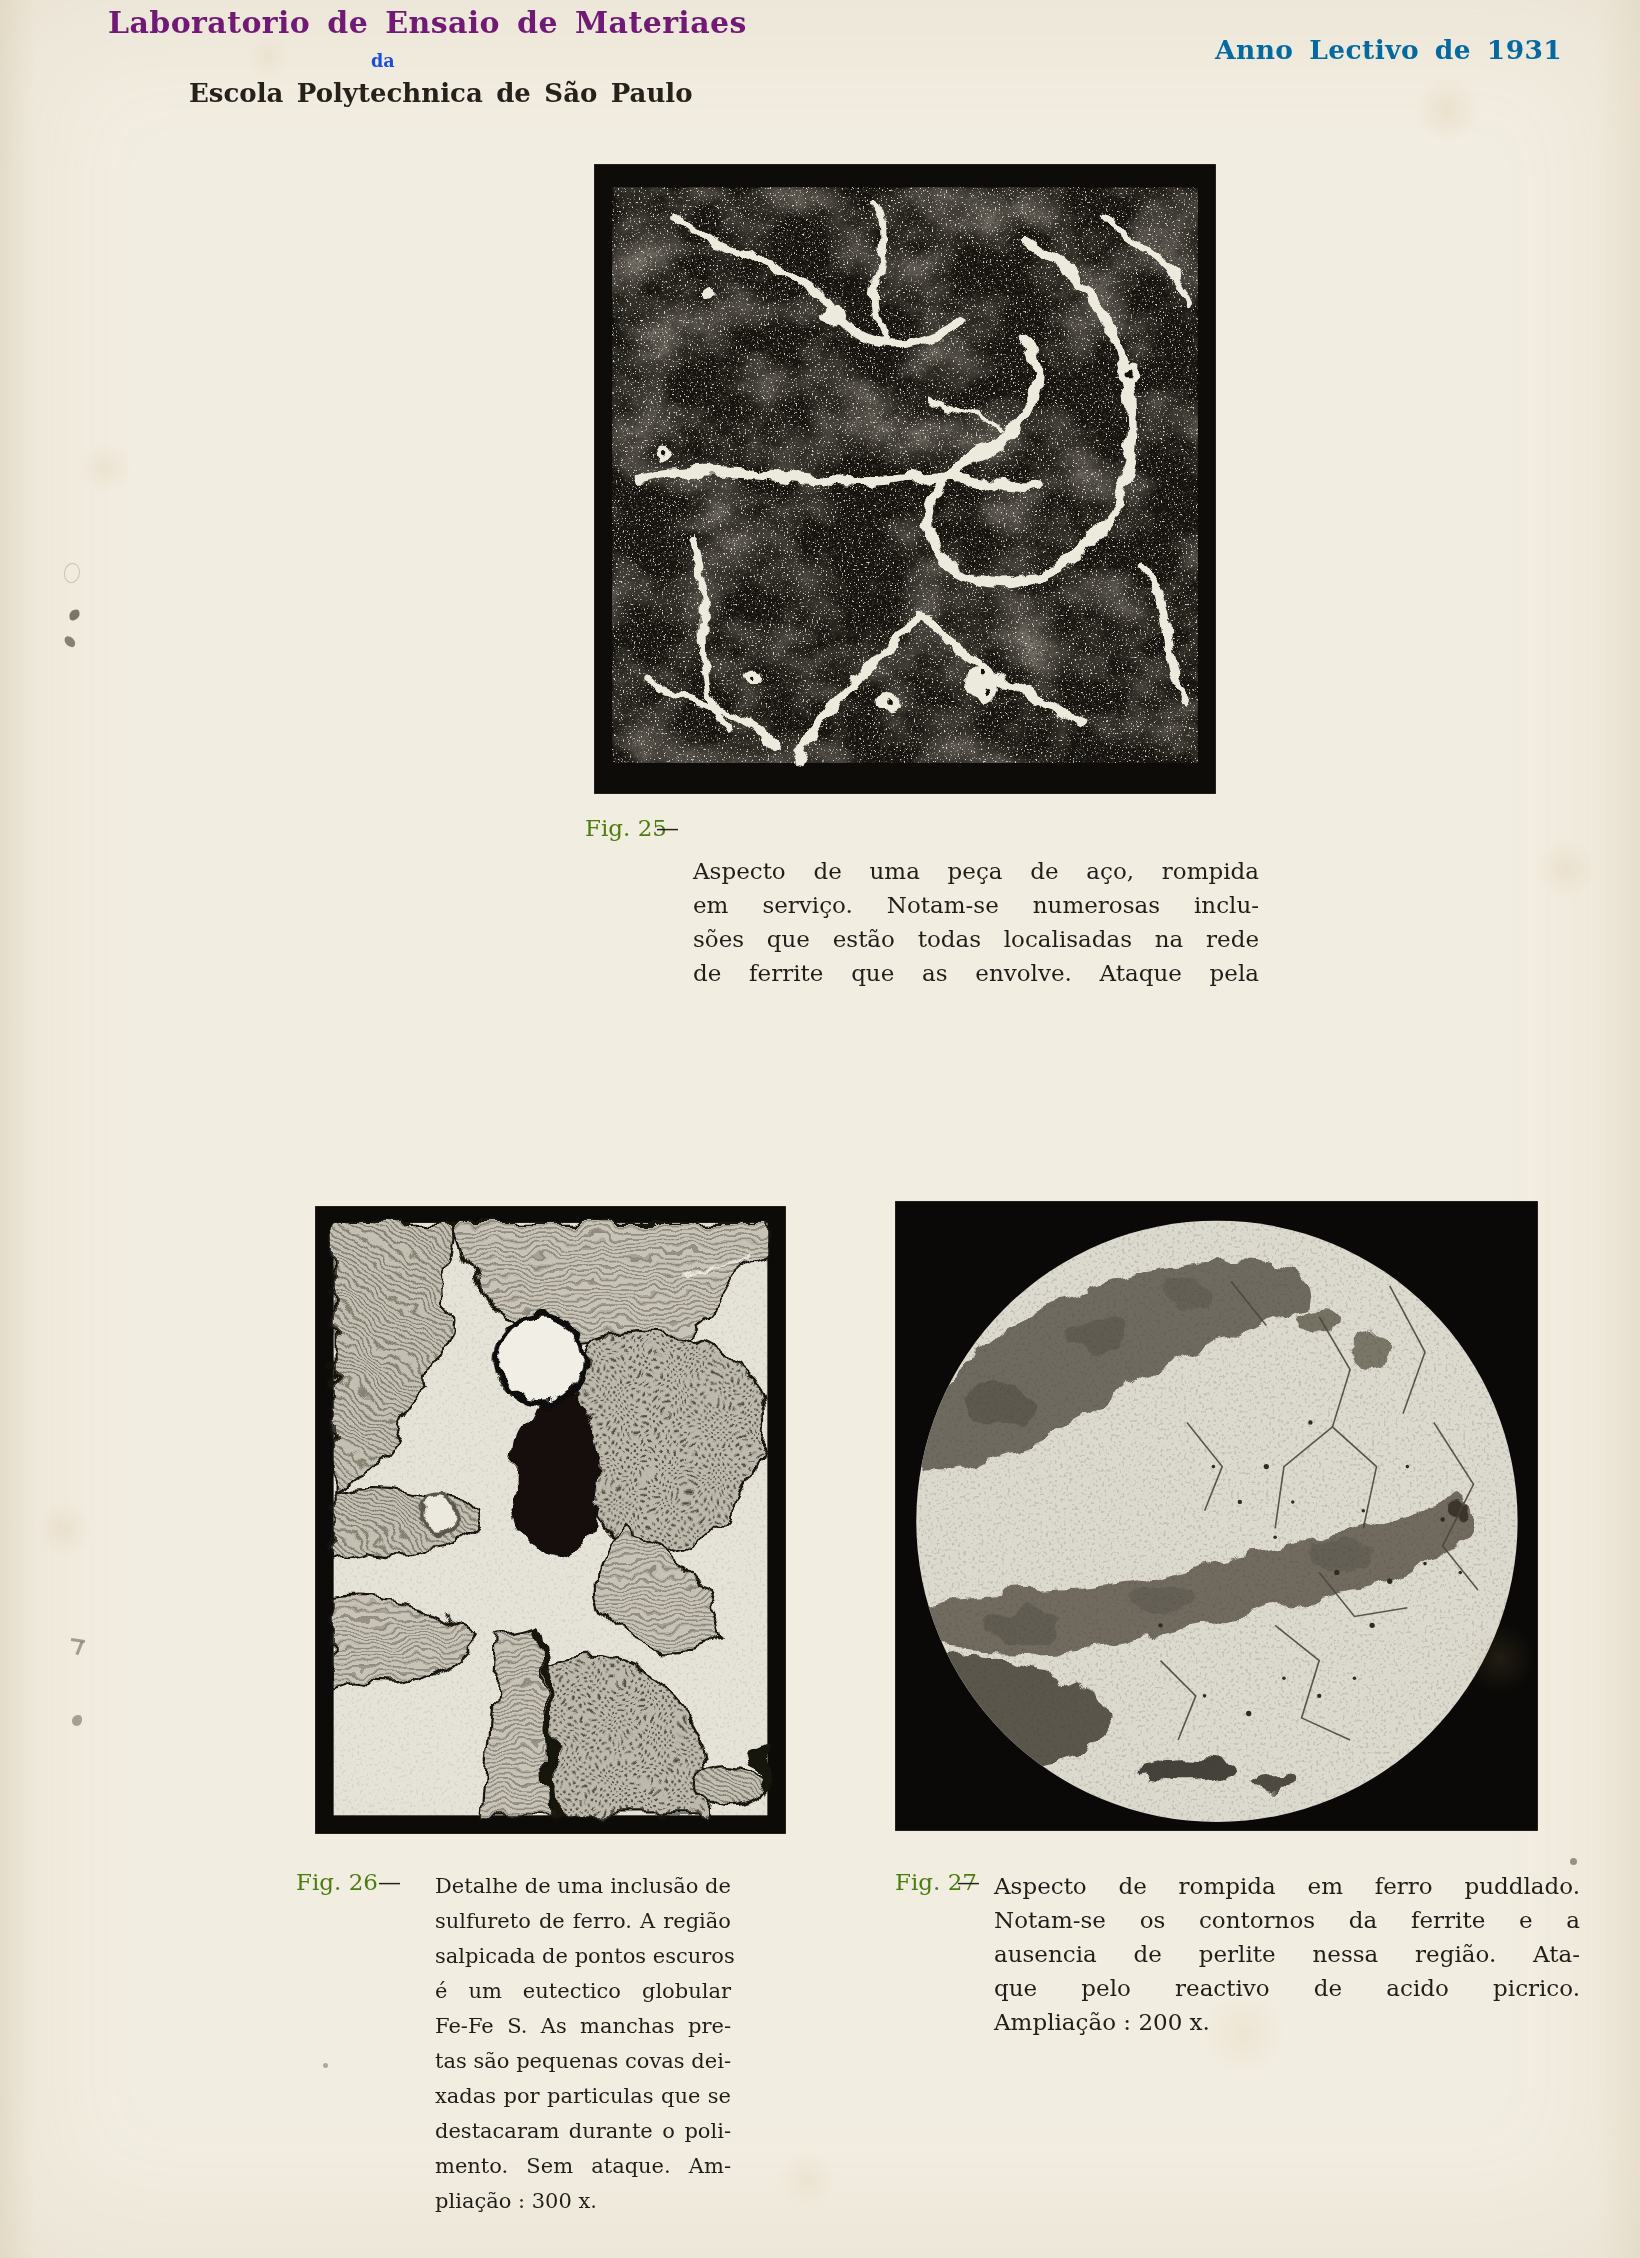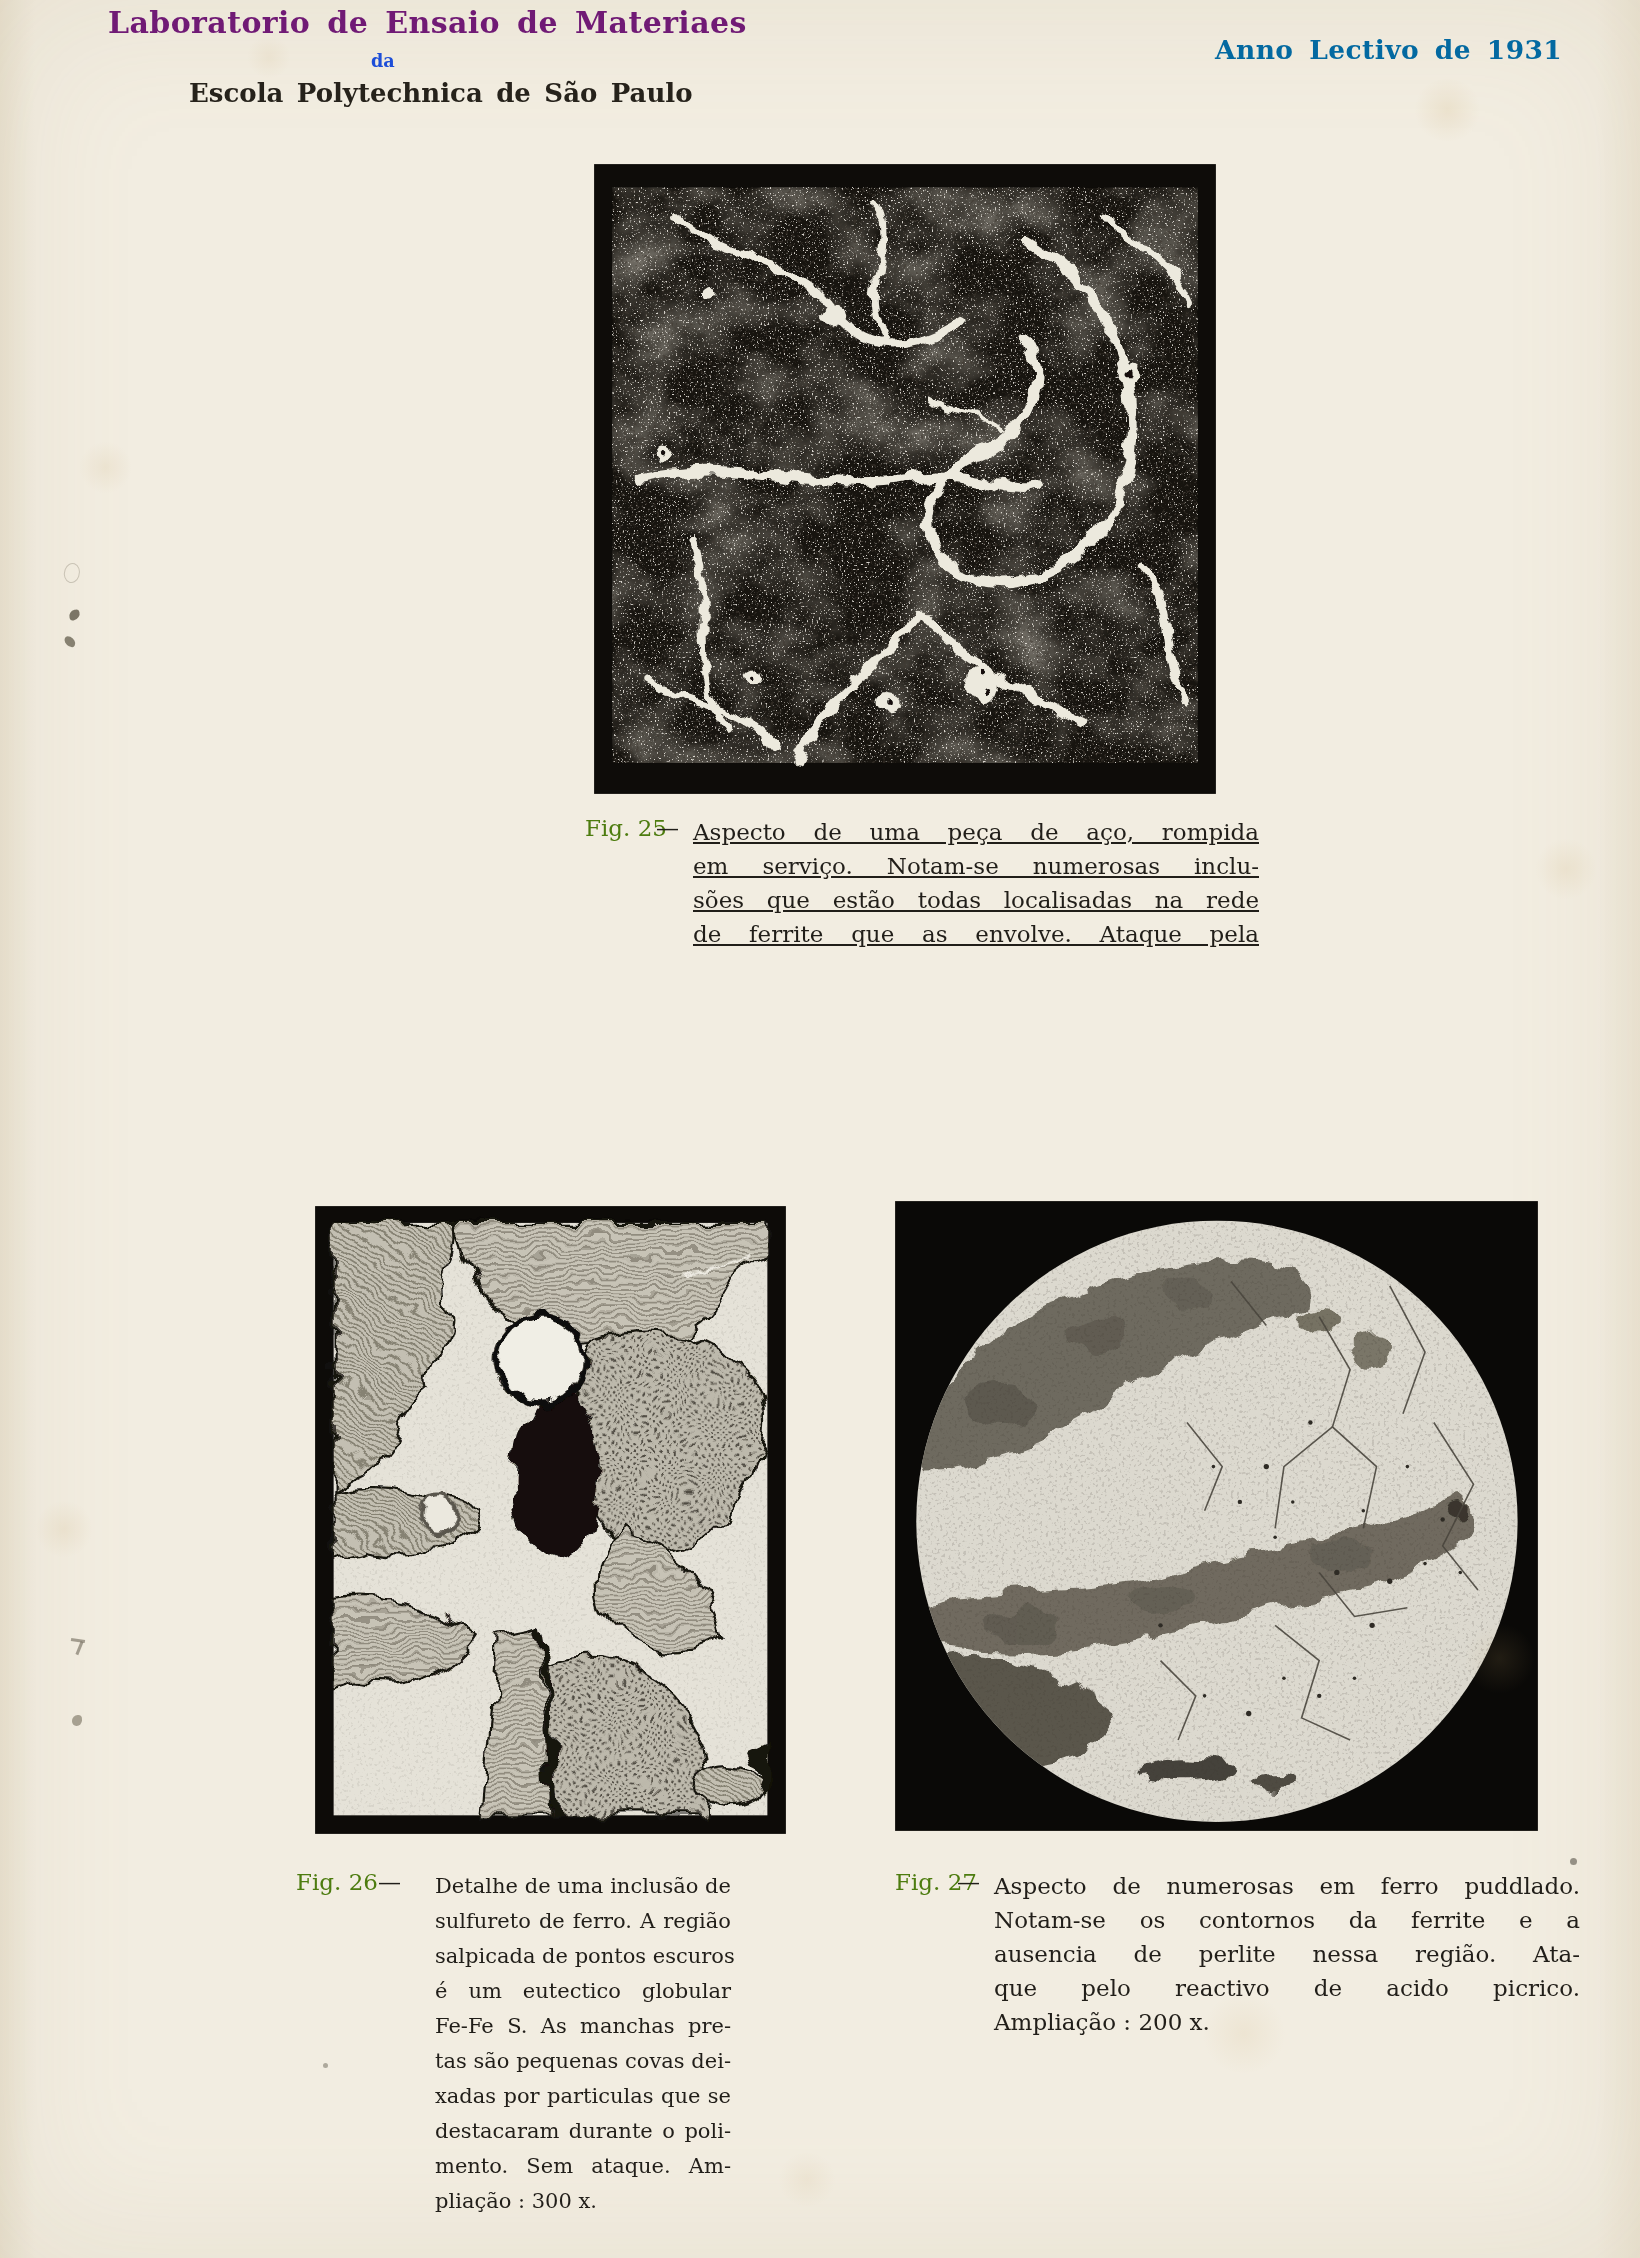--- a/index.html
+++ b/index.html
@@ -120,21 +120,21 @@
             <circle cx="310" cy="585" r="3.2" fill="#12100c"></circle>
           <circle cx="110" cy="120" r="8" fill="#ece9dd"></circle>
         </g>
       </g>
     </svg>
   </figure>
 
   <div class="cap25">
     <span class="abs cap-label" style="left:585px;top:815px;">Fig. 25</span>
     <span class="abs cap-dash" style="left:656px;top:815px;">—</span>
-    <div class="abs cap-lines" style="left:693px;top:815px;width:566px;text-decoration:underline;">
+    <div class="abs cap-lines" style="left:693px;top:854px;width:566px;">
       <div class="cap-line">Aspecto de uma peça de aço, rompida</div>
       <div class="cap-line">em serviço. Notam-se numerosas inclu-</div>
       <div class="cap-line">sões que estão todas localisadas na rede</div>
       <div class="cap-line">de ferrite que as envolve. Ataque pela</div>
     </div>
   </div>
 
   <figure class="abs figframe" style="left:316px;top:1207px;width:469px;height:626px;margin:0;">
     <svg width="469" height="626" viewBox="0 0 532 710">
       <rect width="532" height="710" fill="#0d0b08"></rect>
@@ -246,21 +246,21 @@
       <div class="cap-line">destacaram durante o poli-</div>
       <div class="cap-line">mento. Sem ataque. Am-</div>
       <div class="cap-line last">pliação : 300 x.</div>
     </div>
   </div>
 
   <div class="cap27">
     <span class="abs cap-label" style="left:895px;top:1869px;">Fig. 27</span>
     <span class="abs cap-dash" style="left:957px;top:1869px;">—</span>
     <div class="abs cap-lines" style="left:994px;top:1869px;width:586px;">
-      <div class="cap-line">Aspecto de numerosas em ferro puddlado.</div>
+      <div class="cap-line">Aspecto de rompida em ferro puddlado.</div>
       <div class="cap-line">Notam-se os contornos da ferrite e a</div>
       <div class="cap-line">ausencia de perlite nessa região. Ata-</div>
       <div class="cap-line">que pelo reactivo de acido picrico.</div>
       <div class="cap-line last">Ampliação : 200 x.</div>
     </div>
   </div>
 
   <div class="abs pencil" style="left:64px;top:563px;width:14px;height:17.6px;border:1.8px solid #9a9283;border-radius:50% 60% 50% 60%;transform:rotate(20deg);opacity:.45;"></div>
   <div class="abs pencil" style="left:69px;top:610px;width:10.6px;height:9.7px;background:#544e3e;border-radius:65% 35% 70% 30%;transform:rotate(-15deg);opacity:.75;"></div>
   <div class="abs pencil" style="left:64px;top:637px;width:11.5px;height:8.8px;background:#5a5443;border-radius:40% 70% 35% 65%;transform:rotate(25deg);opacity:.7;"></div>

